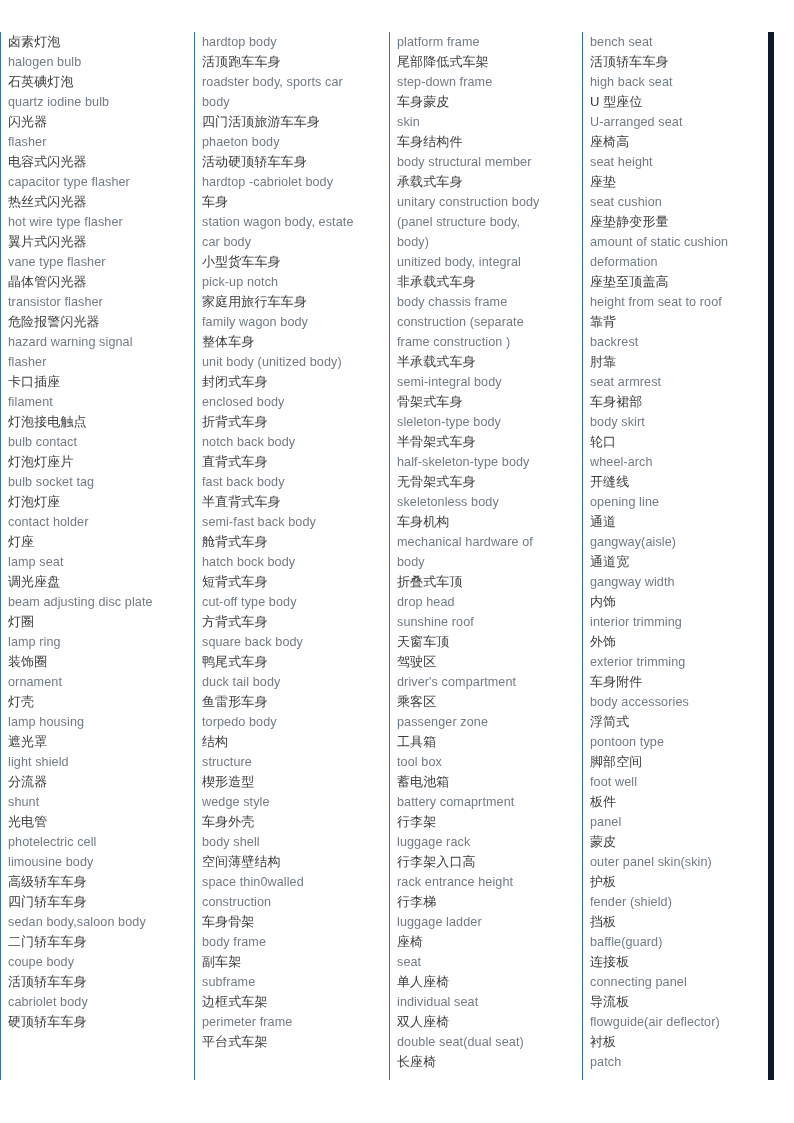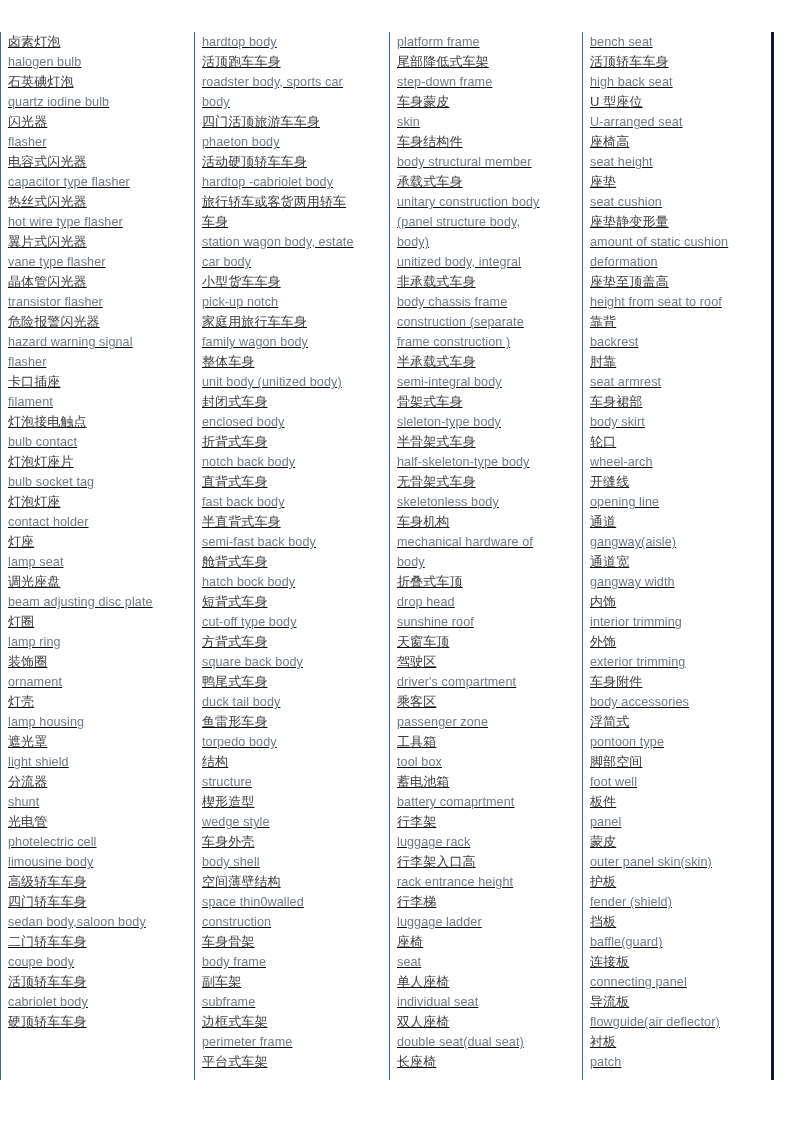--- a/index.html
+++ b/index.html
@@ -14,21 +14,20 @@
     font-family: "Liberation Sans", "DejaVu Sans", sans-serif;
     overflow: hidden;
   }
 
   .page {
     position: relative;
     width: 794px;
     height: 1123px;
     box-sizing: border-box;
     padding: 32px 0 0 0;
-    text-decoration: underline;
   }
 
   .columns {
     display: flex;
     flex-direction: row;
     align-items: flex-start;
     height: 1048px;
   }
 
   .column {
@@ -36,21 +35,21 @@
     box-sizing: border-box;
     border-left: 1px solid #3a6ea5;
     height: 1048px;
     padding: 0 4px 0 7px;
     flex: 0 0 auto;
   }
 
   .column.c1 { width: 194px; }
   .column.c2 { width: 195px; }
   .column.c3 { width: 193px; }
-  .column.c4 { width: 192px; border-right: 3px solid #0f172a; }
+  .column.c4 { width: 192px; border-right: 6px solid #0f172a; }
 
   .term {
     display: block;
     font-size: 12.6px;
     line-height: 20px;
     color: #3f3f3f;
     white-space: normal;
     word-wrap: break-word;
     letter-spacing: 0.1px;
   }
@@ -124,21 +123,20 @@
       </div>
     <div class="column c2">
         <span class="term en">hardtop body</span>
         <span class="term zh">活顶跑车车身</span>
         <span class="term en">roadster body, sports car</span>
         <span class="term en">body</span>
         <span class="term zh">四门活顶旅游车车身</span>
         <span class="term en">phaeton body</span>
         <span class="term zh">活动硬顶轿车车身</span>
         <span class="term en">hardtop -cabriolet body</span>
-        <span class="term zh">旅行轿车或客货两用轿车</span>
         <span class="term zh">车身</span>
         <span class="term en">station wagon body, estate</span>
         <span class="term en">car body</span>
         <span class="term zh">小型货车车身</span>
         <span class="term en">pick-up notch</span>
         <span class="term zh">家庭用旅行车车身</span>
         <span class="term en">family wagon body</span>
         <span class="term zh">整体车身</span>
         <span class="term en">unit body (unitized body)</span>
         <span class="term zh">封闭式车身</span>

